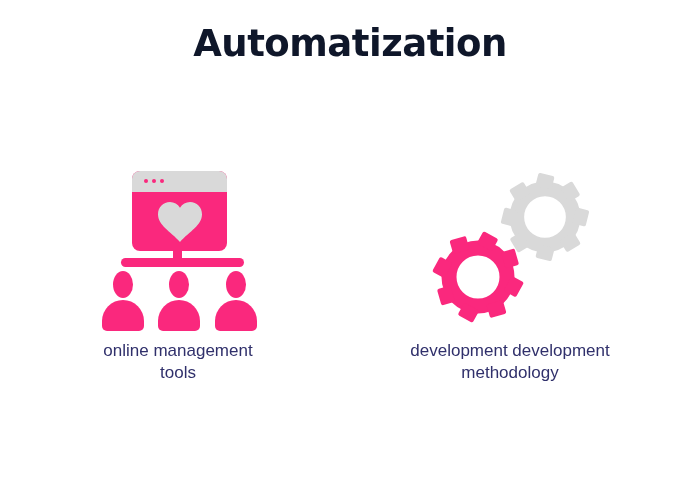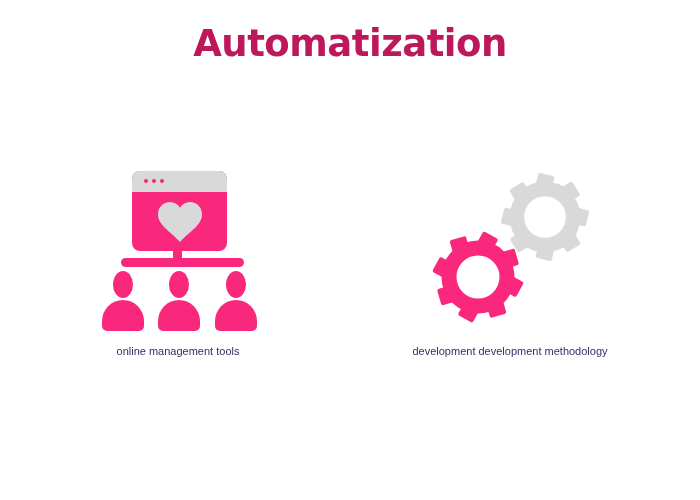--- a/index.html
+++ b/index.html
@@ -6,21 +6,21 @@
   .canvas{
     position:relative;width:700px;height:500px;background:#ffffff;
     overflow:hidden;font-family:"Liberation Sans",sans-serif;
   }
   
   .title{
     position:absolute;top:22px;left:0;width:700px;
     text-align:center;margin:0;
     font-family:"DejaVu Sans","Liberation Sans",sans-serif;
     font-weight:800;font-size:37px;letter-spacing:-0.5px;
-    color:#be185d;
+    color:#0f172a;
   }
   
   .mgmt-group{position:absolute;left:100px;top:170px;width:160px;height:162px;}
   .browser-window{
     position:absolute;left:32px;top:1px;width:95px;height:80px;
     border-radius:8px;background:#fa287d;
   }
   .window-header{
     position:absolute;left:0;top:0;width:95px;height:21px;
     background:#d9d9d9;border-radius:8px 8px 0 0;
@@ -44,21 +44,21 @@
   .person .body{
     position:absolute;left:1px;top:29px;width:42px;height:31px;
     border-radius:21px 21px 5px 5px;background:#fa287d;
   }
   .person-1{left:1px;}  .person-2{left:57px;}  .person-3{left:114px;}
   
   .gears-group{position:absolute;left:410px;top:150px;width:200px;height:190px;}
   
   .caption{
     position:absolute;top:340px;text-align:center;
-    font-size:11px;line-height:22px;color:#30306b;
+    font-size:17px;line-height:22px;color:#30306b;
   }
   .caption-left{left:93px;width:170px;}
   .caption-right{left:400px;width:220px;}
 </style>
 </head>
 <body>
 
 <div class="canvas">
 
   <h1 class="title">Automatization</h1>

